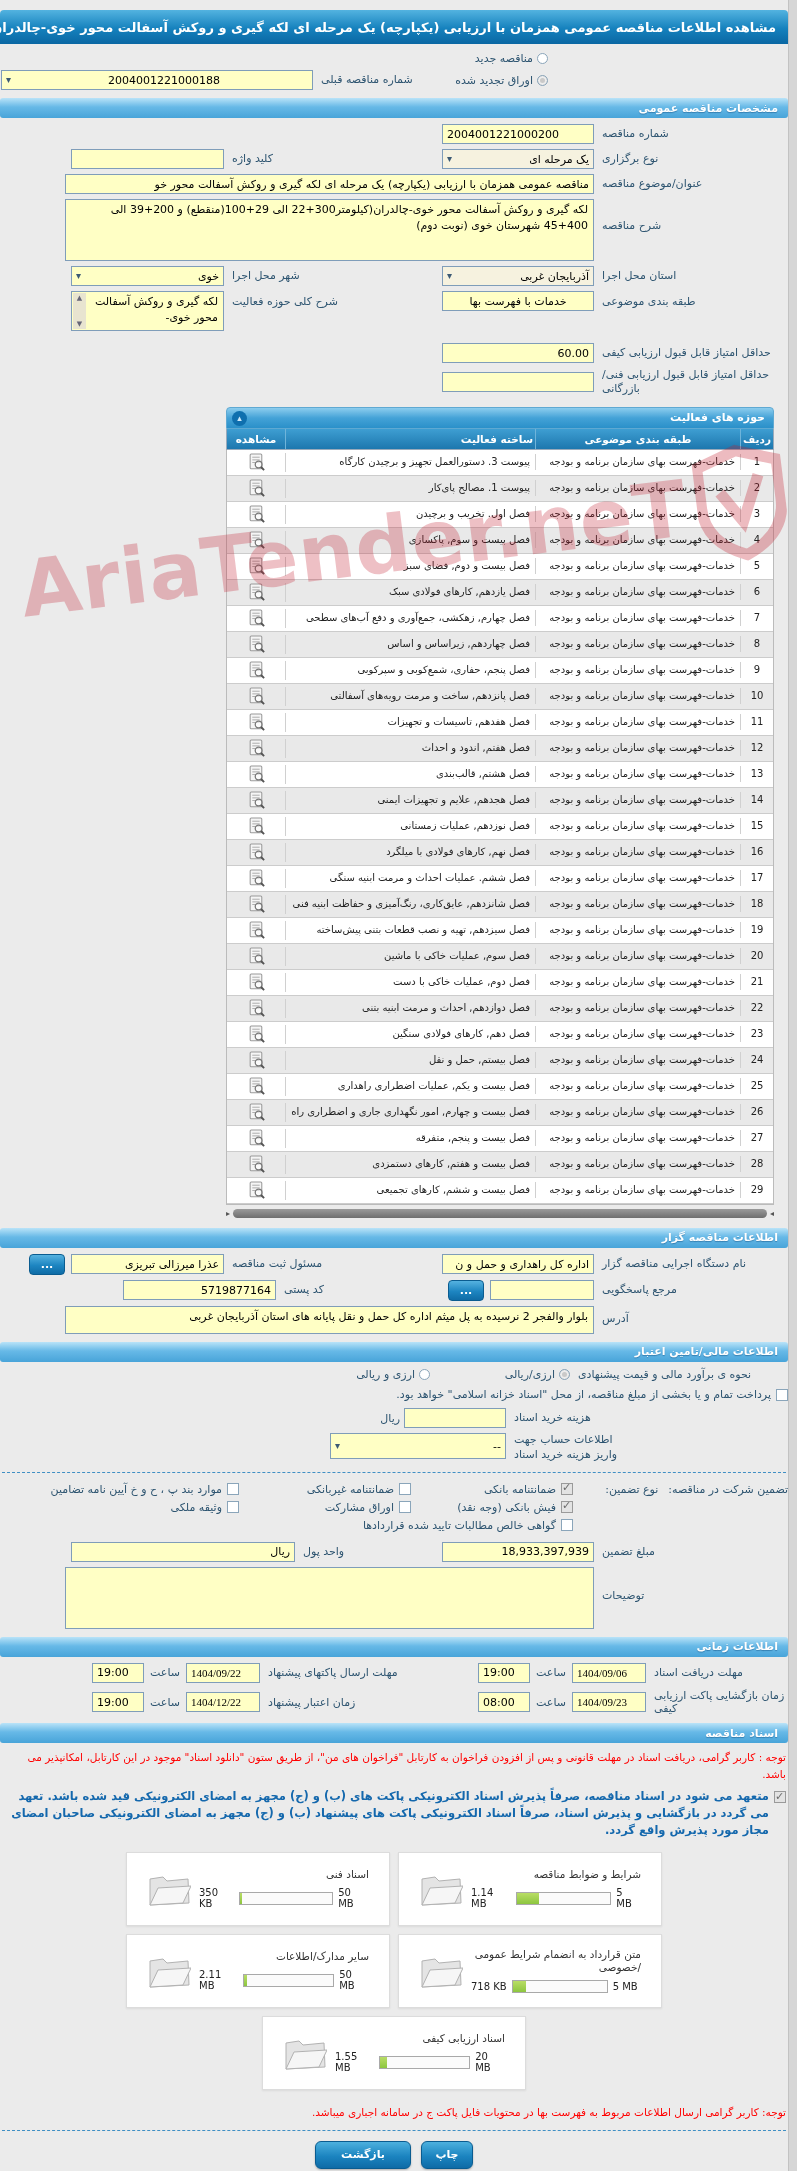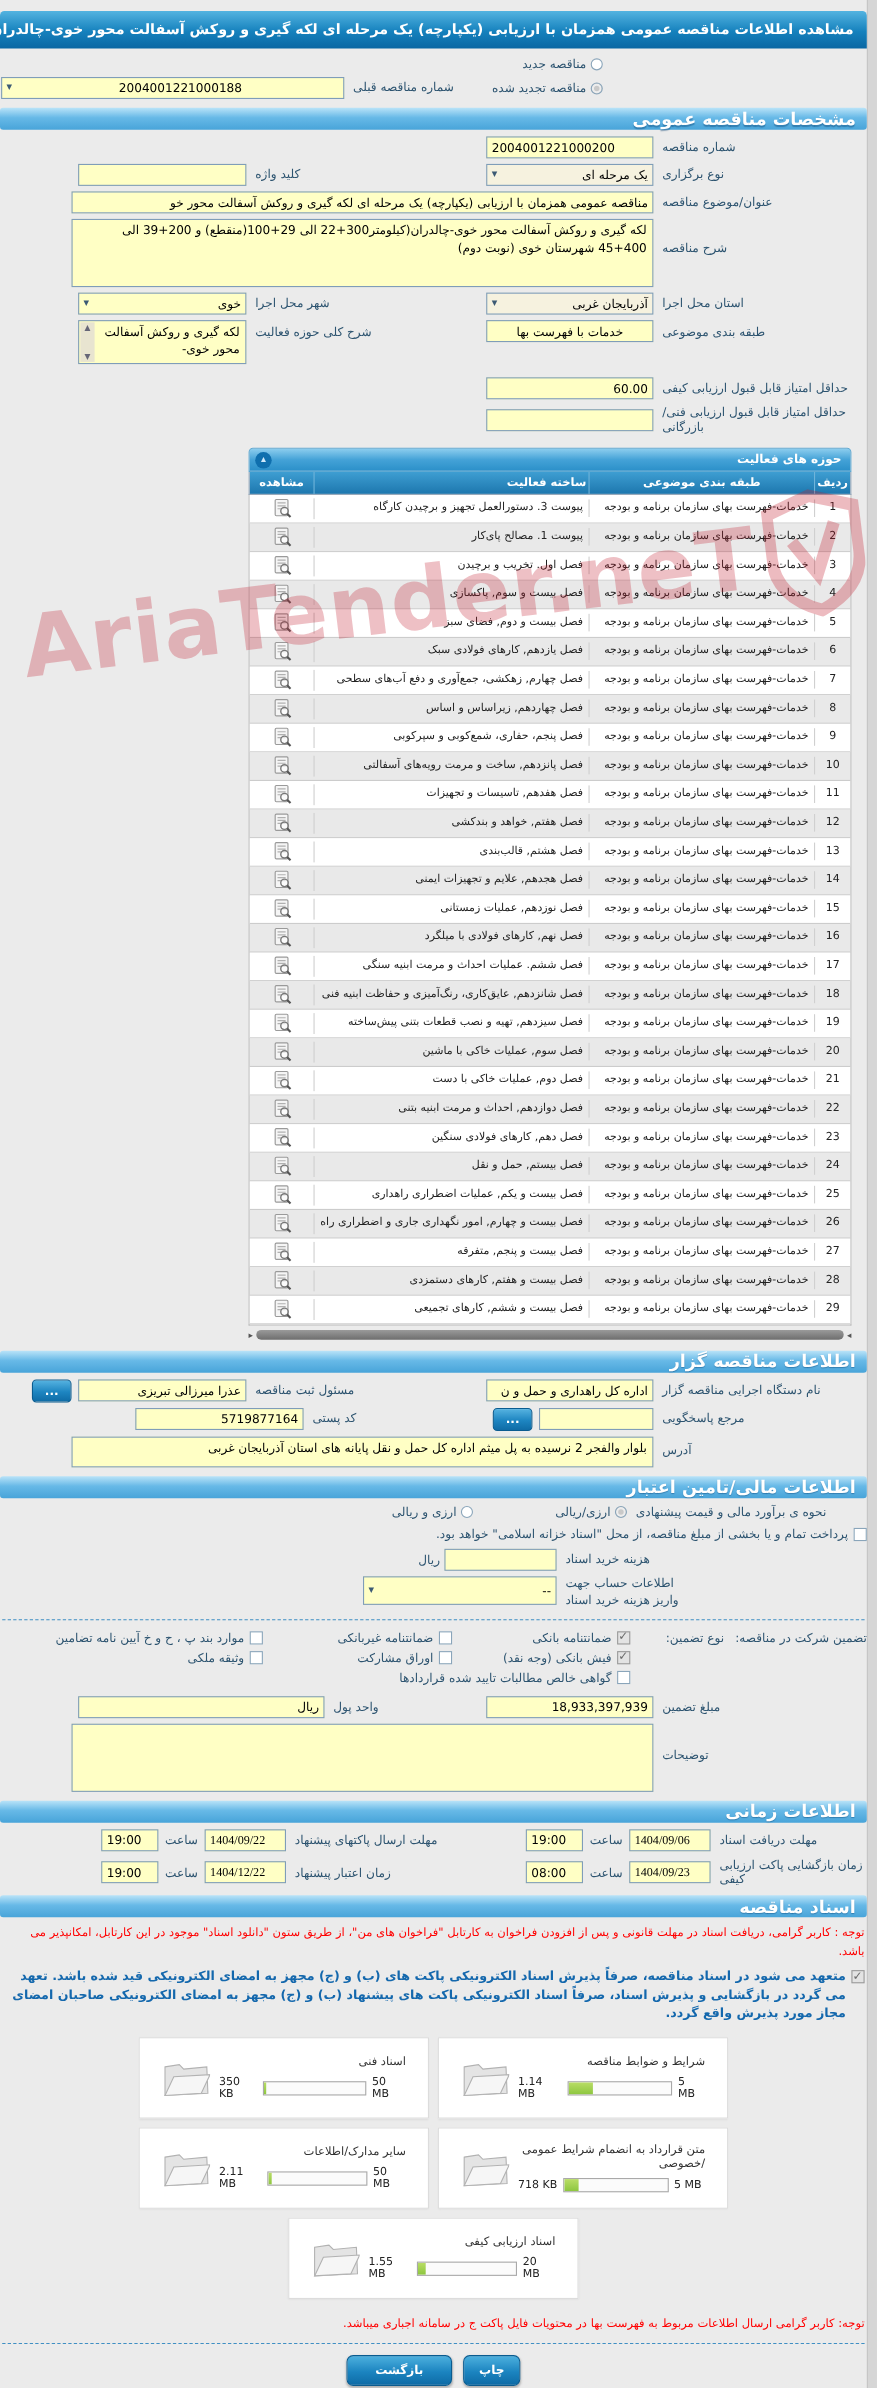--- a/index.html
+++ b/index.html
@@ -5,21 +5,21 @@
   * { box-sizing: border-box; }
   body { margin:0; background:#cfcfcf; font-family:"DejaVu Sans", sans-serif; }
   .page { width:797px; height:2171px; background:#d6d6d6; position:relative; overflow:hidden; margin:0 auto; }
   .inner { position:absolute; top:0; left:0; right:8px; bottom:0; background:#ebebeb; padding-top:10px; border-right:1px solid #c2c2c2; }
 
   .titlebar { height:34px; background:linear-gradient(180deg,#53b3e0 0%,#1581bd 55%,#0a67a3 100%);
     color:#fff; font-weight:bold; font-size:13px; display:flex; align-items:center;
     padding:0 12px; border-radius:4px 4px 0 0; margin-left:-0px; white-space:nowrap; overflow:hidden; }
 
   .secbar { height:20px; background:linear-gradient(180deg,#b9e3f8 0%,#67b9e7 45%,#48a4d9 100%);
-    color:#fff; font-weight:bold; font-size:16px; display:flex; align-items:center;
+    color:#fff; font-weight:bold; font-size:11px; display:flex; align-items:center;
     padding:0 10px; border-radius:3px; margin:8px 0 6px 0; text-shadow:0 1px 1px rgba(0,60,110,.4); }
 
   .frow { display:flex; align-items:center; margin:5px 0; font-size:11px; color:#2d5470; }
   .frow.top { align-items:flex-start; }
   .lbl { text-align:left; padding-left:8px; line-height:1.3; }
   .lbl-r { width:194px; }
   .lbl-l { width:218px; }
   .fld-r { width:152px; }
   .fld-l { width:153px; }
   .fld-wide { width:529px; }
@@ -123,21 +123,21 @@
     <div class="titlebar">مشاهده اطلاعات مناقصه عمومی همزمان با ارزیابی (یکپارچه) یک مرحله ای لکه گیری و روکش آسفالت محور خوی-چالدران</div>
 
     <div class="frow" style="margin-top:8px">
       <div style="width:240px"></div>
       <span class="rd"></span>
       <span>مناقصه جدید</span>
     </div>
     <div class="frow">
       <div style="width:240px"></div>
       <span class="rd on"></span>
-      <span style="width:118px">مناقصه تجدید شده</span>
+      <span style="width:118px">اوراق تجدید شده</span>
       <span class="lbl" style="width:102px">شماره مناقصه قبلی</span>
       <div class="inp sel" style="width:312px;justify-content:center">
         <span class="arr">▾</span>
         <span class="inp-num" style="direction:ltr">2004001221000188</span>
       </div>
     </div>
 
     <div class="secbar">مشخصات مناقصه عمومی</div>
 
     <div class="frow">
@@ -384,21 +384,21 @@
         <line x1="5" y1="9" x2="12" y2="9" stroke="#b0b0b0"></line>
         <circle cx="11" cy="11" r="3.2" fill="rgba(255,255,255,.6)" stroke="#777" stroke-width="1.2"></circle>
         <line x1="13.3" y1="13.3" x2="16.2" y2="16.2" stroke="#555" stroke-width="1.8"></line>
       </svg>
     </div>
   </div>
 
   <div class="trow">
     <div class="c-no">12</div>
     <div class="c-cat">خدمات-فهرست بهای سازمان برنامه و بودجه</div>
-    <div class="c-act">فصل هفتم, خواهد و بندکشی</div>
+    <div class="c-act">فصل هفتم, اندود و احداث</div>
     <div class="c-view">
       <svg width="19" height="19" viewBox="0 0 18 18">
         <rect x="3" y="1" width="11" height="14" rx="1" fill="#f5f5f5" stroke="#9a9a9a"></rect>
         <line x1="5" y1="4" x2="12" y2="4" stroke="#b0b0b0"></line>
         <line x1="5" y1="6.5" x2="12" y2="6.5" stroke="#b0b0b0"></line>
         <line x1="5" y1="9" x2="12" y2="9" stroke="#b0b0b0"></line>
         <circle cx="11" cy="11" r="3.2" fill="rgba(255,255,255,.6)" stroke="#777" stroke-width="1.2"></circle>
         <line x1="13.3" y1="13.3" x2="16.2" y2="16.2" stroke="#555" stroke-width="1.8"></line>
       </svg>
     </div>

